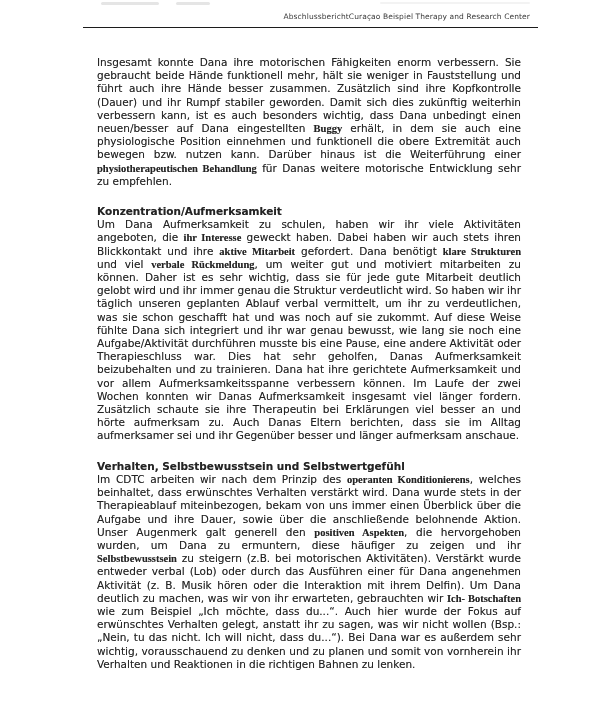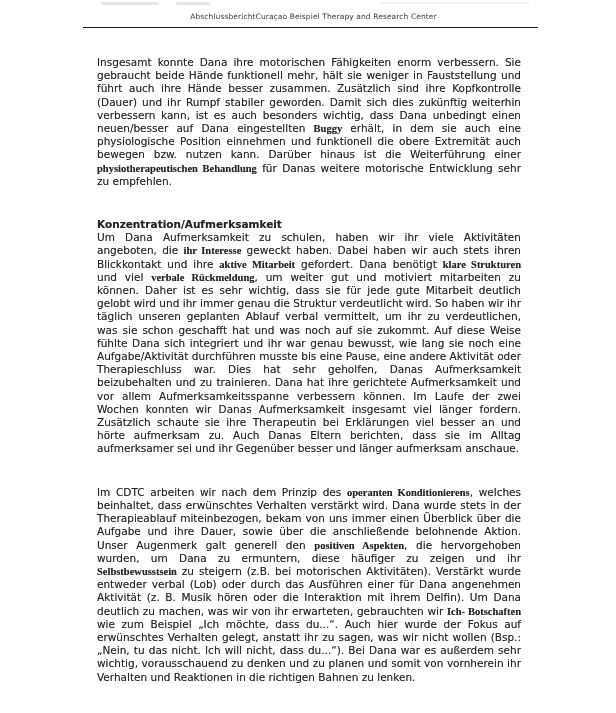--- a/index.html
+++ b/index.html
@@ -14,37 +14,37 @@
   .page { position: absolute; inset: 0; background: #ffffff; }
 
   
   .artifact { position: absolute; background: #8a8a8a; opacity: 0.22; border-radius: 2px; }
   .artifact.a1 { top: 2px; left: 101px; width: 58px; height: 3px; }
   .artifact.a2 { top: 2px; left: 176px; width: 34px; height: 3px; }
   .artifact.a3 { top: 2px; left: 380px; width: 150px; height: 2px; opacity: 0.10; }
 
   .header {
     position: absolute; top: 12px; left: 97px; width: 433px;
-    display: flex; justify-content: center; align-items: baseline;
+    display: flex; justify-content: flex-end; align-items: baseline;
     font-size: 7.5px; color: #3a3a3a; letter-spacing: 0.1px;
   }
   .header-rule {
     position: absolute; top: 27px; left: 83px; width: 455px;
     border-top: 1.4px solid #1c1c1c;
   }
 
   .doc-body {
     position: absolute; top: 56px; left: 97px; width: 424px;
     font-size: 10.5px; line-height: 13.2px;
     text-align: justify;
     color: #242424;
     text-shadow: 0 0 0.35px rgba(40,40,40,0.45);
   }
   .section { margin: 0; }
-  .section + .section { margin-top: 30px; }
+  .section + .section { margin-top: 17px; }
   .section-heading {
     font-size: 10.5px; line-height: 13.2px;
     font-weight: bold; margin: 0; padding: 0;
     text-align: left;
   }
   .para { margin: 0; padding: 0; }
   .b { font-weight: bold; font-family: Liberation Serif, serif; }
 </style>
 </head>
 <body>
@@ -66,17 +66,18 @@
     <div class="section">
       <p class="para"><span>Insgesamt konnte Dana ihre motorischen Fähigkeiten enorm verbessern. Sie gebraucht beide Hände funktionell mehr, hält sie weniger in Fauststellung und führt auch ihre Hände besser zusammen. Zusätzlich sind ihre Kopfkontrolle (Dauer) und ihr Rumpf stabiler geworden. Damit sich dies zukünftig weiterhin verbessern kann, ist es auch besonders wichtig, dass Dana unbedingt einen neuen/besser auf Dana eingestellten </span><span class="b">Buggy</span><span> erhält, in dem sie auch eine physiologische Position einnehmen und funktionell die obere Extremität auch bewegen bzw. nutzen kann. Darüber hinaus ist die Weiterführung einer </span><span class="b">physiotherapeutischen Behandlung</span><span> für Danas weitere motorische Entwicklung sehr zu empfehlen.</span></p>
     </div>
 
     <div class="section">
       <h3 class="section-heading">Konzentration/Aufmerksamkeit</h3>
       <p class="para"><span>Um Dana Aufmerksamkeit zu schulen, haben wir ihr viele Aktivitäten angeboten, die </span><span class="b">ihr Interesse</span><span> geweckt haben. Dabei haben wir auch stets ihren Blickkontakt und ihre </span><span class="b">aktive Mitarbeit</span><span> gefordert. Dana benötigt </span><span class="b">klare Strukturen</span><span> und viel </span><span class="b">verbale Rückmeldung</span><span>, um weiter gut und motiviert mitarbeiten zu können. Daher ist es sehr wichtig, dass sie für jede gute Mitarbeit deutlich gelobt wird und ihr immer genau die Struktur verdeutlicht wird. So haben wir ihr täglich unseren geplanten Ablauf verbal vermittelt, um ihr zu verdeutlichen, was sie schon geschafft hat und was noch auf sie zukommt. Auf diese Weise fühlte Dana sich integriert und ihr war genau bewusst, wie lang sie noch eine Aufgabe/Aktivität durchführen musste bis eine Pause, eine andere Aktivität oder Therapieschluss war. Dies hat sehr geholfen, Danas Aufmerksamkeit beizubehalten und zu trainieren. Dana hat ihre gerichtete Aufmerksamkeit und vor allem Aufmerksamkeitsspanne verbessern können. Im Laufe der zwei Wochen konnten wir Danas Aufmerksamkeit insgesamt viel länger fordern. Zusätzlich schaute sie ihre Therapeutin bei Erklärungen viel besser an und hörte aufmerksam zu. Auch Danas Eltern berichten, dass sie im Alltag aufmerksamer sei und ihr Gegenüber besser und länger aufmerksam anschaue.</span></p>
     </div>
 
     <div class="section">
+      <h3 class="section-heading">Verhalten, Selbstbewusstsein und Selbstwertgefühl</h3>
       <p class="para"><span>Im CDTC arbeiten wir nach dem Prinzip des </span><span class="b">operanten Konditionierens</span><span>, welches beinhaltet, dass erwünschtes Verhalten verstärkt wird. Dana wurde stets in der Therapieablauf miteinbezogen, bekam von uns immer einen Überblick über die Aufgabe und ihre Dauer, sowie über die anschließende belohnende Aktion. Unser Augenmerk galt generell den </span><span class="b">positiven Aspekten</span><span>, die hervorgehoben wurden, um Dana zu ermuntern, diese häufiger zu zeigen und ihr </span><span class="b">Selbstbewusstsein</span><span> zu steigern (z.B. bei motorischen Aktivitäten). Verstärkt wurde entweder verbal (Lob) oder durch das Ausführen einer für Dana angenehmen Aktivität (z. B. Musik hören oder die Interaktion mit ihrem Delfin). Um Dana deutlich zu machen, was wir von ihr erwarteten, gebrauchten wir </span><span class="b">Ich- Botschaften</span><span> wie zum Beispiel „Ich möchte, dass du...“. Auch hier wurde der Fokus auf erwünschtes Verhalten gelegt, anstatt ihr zu sagen, was wir nicht wollen (Bsp.: „Nein, tu das nicht. Ich will nicht, dass du...“). Bei Dana war es außerdem sehr wichtig, vorausschauend zu denken und zu planen und somit von vornherein ihr Verhalten und Reaktionen in die richtigen Bahnen zu lenken.</span></p>
     </div>
 
   </div>
 </div>
 
 </body></html>

